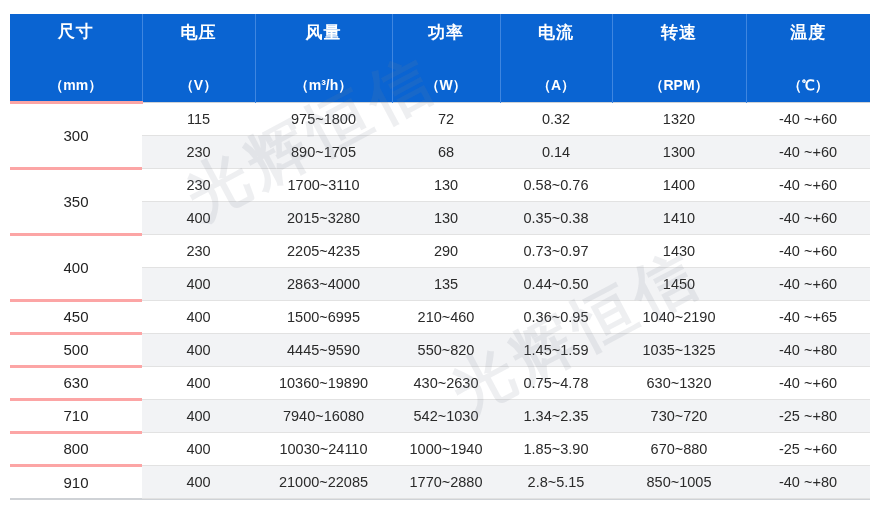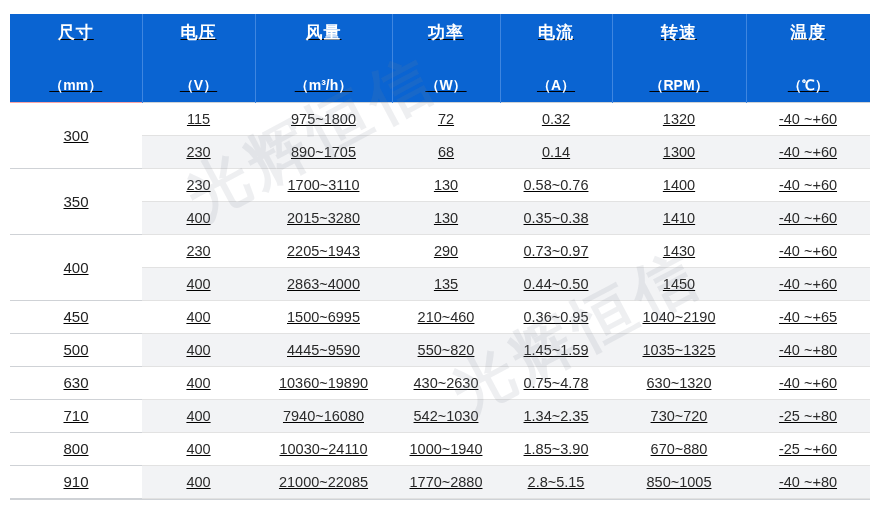--- a/index.html
+++ b/index.html
@@ -40,21 +40,20 @@
   }
   .wm1 { left: 175px; top: 95px; }
   .wm2 { left: 440px; top: 290px; font-size: 54px; }
 
   table.spec {
     border-collapse: collapse;
     width: 860px;
     table-layout: fixed;
     position: relative;
     z-index: 2;
-    text-decoration: underline;
   }
   table.spec thead th {
     background: #0a64d2;
     color: #ffffff;
     font-size: 17px;
     font-weight: bold;
     height: 88px;
     vertical-align: middle;
     border: none;
     line-height: 1.6;
@@ -83,21 +82,21 @@
     background: #f2f3f5;
   }
   table.spec tbody td.size {
     font-size: 15px;
     color: #222;
   }
   table.spec tbody tr.group-start td {
     border-top: 1px solid #cfd2d6;
   }
   table.spec tbody tr.group-start td.size-span {
-    border-top: 1px solid #fca5a5;
+    border-top: 3px solid #fca5a5;
   }
   td.size-span {
     background: #ffffff !important;
     border-bottom: 1px solid #cfd2d6 !important;
   }
   .bottom-rule {
     position: relative;
     z-index: 2;
     width: 860px;
     height: 1px;
@@ -188,21 +187,21 @@
           <td>400</td>
           <td>2015~3280</td>
           <td>130</td>
           <td>0.35~0.38</td>
           <td>1410</td>
           <td>-40 ~+60</td>
         </tr>
         <tr class="group-start">
           <td class="size size-span" rowspan="2">400</td>
           <td>230</td>
-          <td>2205~1943</td>
+          <td>2205~4235</td>
           <td>290</td>
           <td>0.73~0.97</td>
           <td>1430</td>
           <td>-40 ~+60</td>
         </tr>
         <tr class="alt">
           <td>400</td>
           <td>2863~4000</td>
           <td>135</td>
           <td>0.44~0.50</td>

